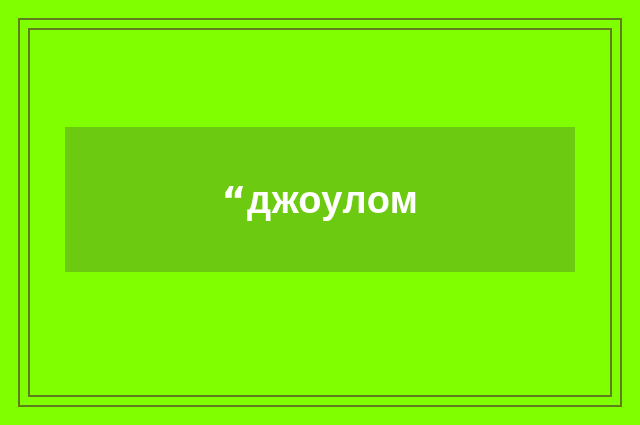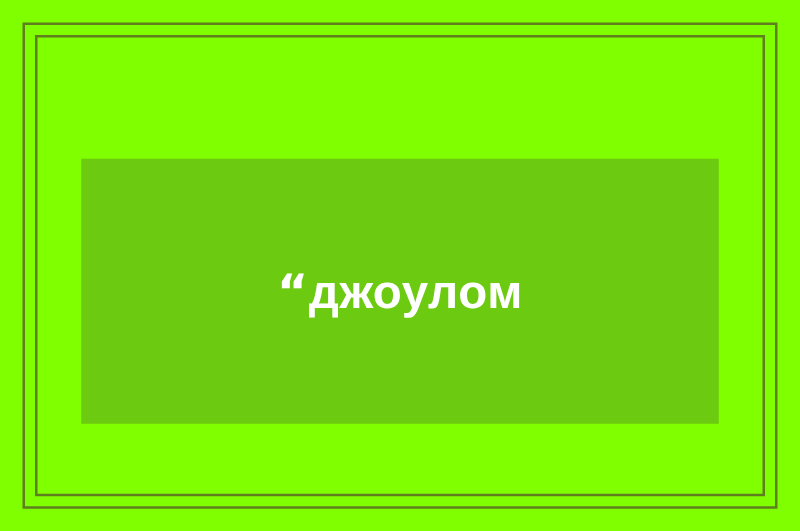--- a/index.html
+++ b/index.html
@@ -49,21 +49,21 @@
     width: 584px;
     height: 369px;
   }
 
   
   .text-panel {
     position: absolute;
     left: 65px;
     top: 127px;
     width: 510px;
-    height: 212px;
+    height: 145px;
     background: #6cca10;
     display: flex;
     flex-direction: column;
     justify-content: center;
     box-sizing: border-box;
   }
 
   .headline {
     margin: 0;
     padding: 0;

